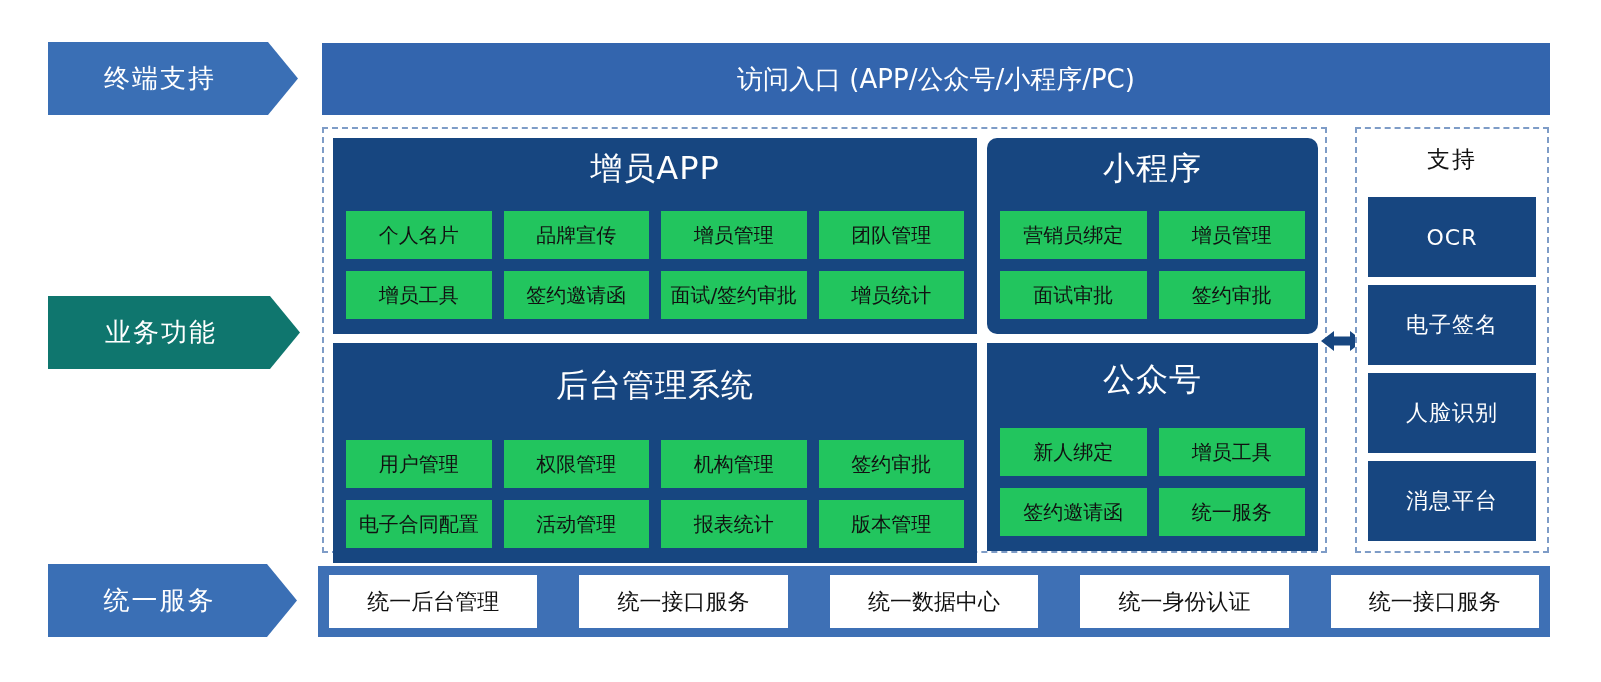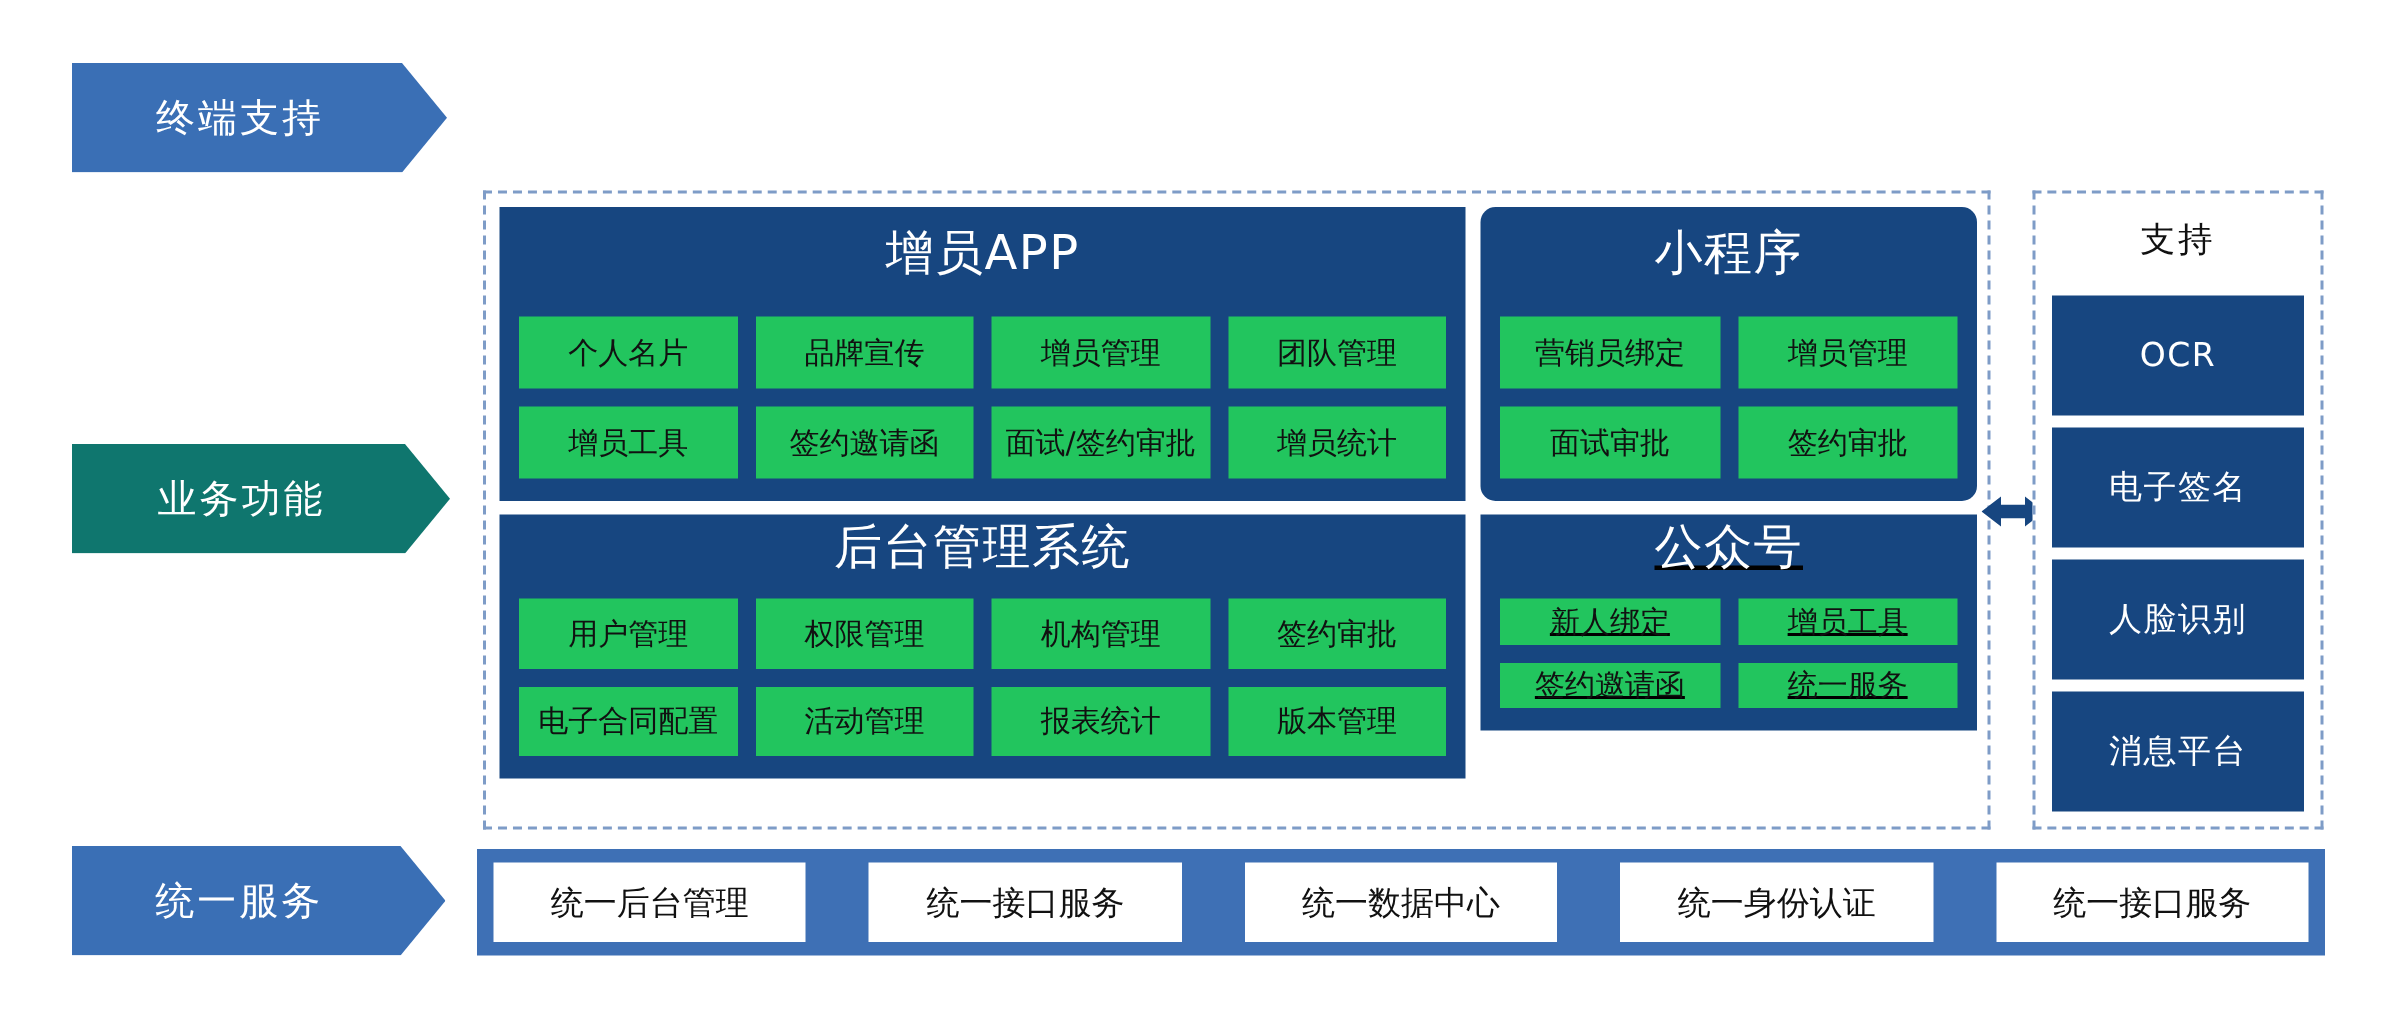--- a/index.html
+++ b/index.html
@@ -27,22 +27,22 @@
   .panel{position:absolute;border:2px dashed #7E9CC7;background:#ffffff;box-sizing:border-box;}
   #panel-business{left:322px;top:127px;width:1005px;height:426px;}
   #panel-support{left:1355px;top:127px;width:194px;height:426px;display:flex;flex-direction:column;padding:0 11px 10px;}
   
   .module{
     position:absolute;background:#174680;display:flex;flex-direction:column;
     padding:0 13px 15px;box-sizing:border-box;
   }
   #module-app{left:9px;top:9px;width:644px;height:196px;}
   #module-mini{left:663px;top:9px;width:331px;height:196px;border-radius:10px;}
-  #module-admin{left:9px;top:214px;width:644px;height:176px;justify-content:space-between;}
-  #module-oa{left:663px;top:214px;width:331px;height:144px;text-decoration:underline;}
+  #module-admin{left:9px;top:214px;width:644px;height:220px;justify-content:space-between;}
+  #module-oa{left:663px;top:214px;width:331px;height:208px;}
   .module-title{flex:1;display:flex;align-items:center;justify-content:center;color:#ffffff;font-size:32px;letter-spacing:1px;}
   .module-row{display:grid;gap:12px;height:48px;margin-top:12px;}
   .cols-4{grid-template-columns:repeat(4,1fr);}
   .cols-2{grid-template-columns:repeat(2,1fr);}
   .chip{
     background:#22c55e;color:#111111;display:flex;align-items:center;justify-content:center;
     font-size:20px;white-space:nowrap;overflow:hidden;
   }
   
   .support-title{flex:1;display:flex;align-items:center;justify-content:center;color:#111111;font-size:23px;letter-spacing:2px;}
@@ -64,20 +64,21 @@
 </style>
 </head>
 <body>
 
 <div class="canvas">
 
   <div class="side-arrow arrow-royal" id="arrow-terminal">终端支持</div>
   <div class="side-arrow arrow-navy" id="arrow-business">业务功能</div>
   <div class="side-arrow arrow-royal" id="arrow-services">统一服务</div>
 
+  <div class="banner-top">访问入口 (APP/公众号/小程序/PC)</div>
 
   <div class="panel" id="panel-business">
 
     <div class="module" id="module-app">
       <div class="module-title">增员APP</div>
       <div class="module-row cols-4">
         <div class="chip">个人名片</div>
         <div class="chip">品牌宣传</div>
         <div class="chip">增员管理</div>
         <div class="chip">团队管理</div>

